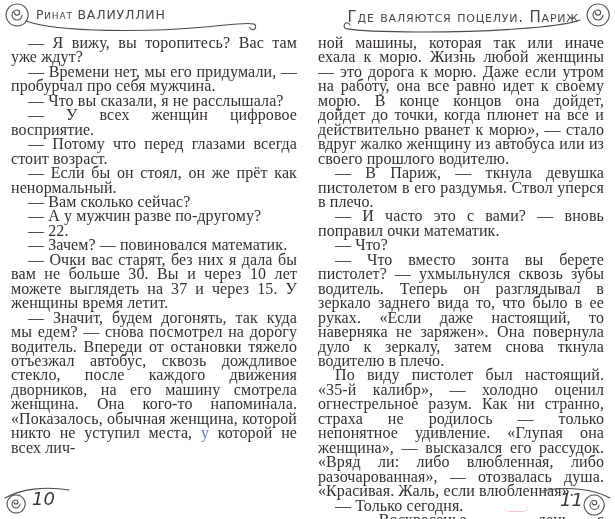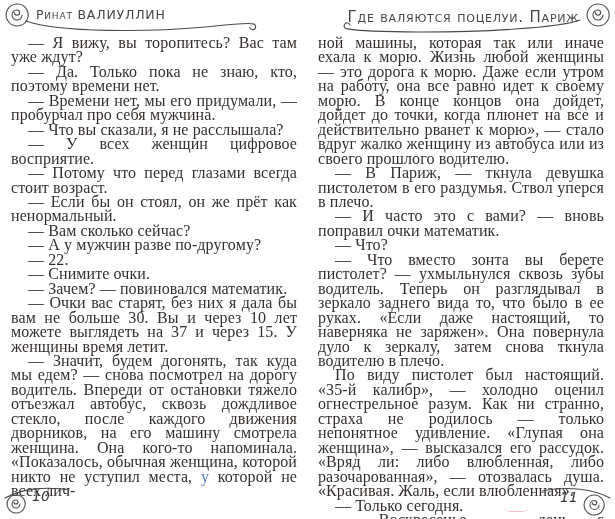--- a/index.html
+++ b/index.html
@@ -66,21 +66,21 @@
   .hl-char { color: #5b7fc4; }
 
   
   .footer-deco { position: absolute; }
   .footer-left-deco  { left: 3px;  top: 482px; }
   .footer-right-deco { left: 538px; top: 482px; }
   .page-number {
     position: absolute;
     font-family: "DejaVu Sans", sans-serif;
     font-style: italic;
-    font-size: 14px;
+    font-size: 18px;
     color: #3c3a38;
   }
   .page-number-left  { left: 32px;  top: 488px; }
   .page-number-right { left: 560px; top: 489px; }
 
   .pink-mark {
     position: absolute;
     left: 505px;
     top: 507px;
     width: 23px;
@@ -114,30 +114,28 @@
     <svg class="deco" width="285" height="40" viewBox="0 0 285 40">
       <path class="stroke" d="M20 25 a3 3 0 1 0 -4 3.6 C 40 33, 130 33, 185 29 C 215 27, 240 24, 250 20"></path>
       <path class="stroke" d="M268 4 a11 11 0 1 0 0.3 0"></path>
       <path class="stroke" d="M273 15 a5 5 0 1 1 -5 -5 a2.6 2.6 0 1 1 -2.6 2.6"></path>
     </svg>
     <span class="header-title">Где валяются поцелуи. Париж</span>
   </div>
 
   <div class="page-text page-text-left">
     <p>— Я вижу, вы торопитесь? Вас там уже ждут?</p>
-    <p>— Да. Только пока не знаю, кто, поэтому времени нет.</p>
     <p>— Времени нет, мы его придумали, — пробурчал про себя мужчина.</p>
     <p>— Что вы сказали, я не расслышала?</p>
     <p>— У всех женщин цифровое восприятие.</p>
     <p>— Потому что перед глазами всегда стоит возраст.</p>
     <p>— Если бы он стоял, он же прёт как ненормальный.</p>
     <p>— Вам сколько сейчас?</p>
     <p>— А у мужчин разве по-другому?</p>
     <p>— 22.</p>
-    <p>— Снимите очки.</p>
     <p>— Зачем? — повиновался математик.</p>
     <p>— Очки вас старят, без них я дала бы вам не больше 30. Вы и через 10 лет можете выглядеть на 37 и через 15. У женщины время летит.</p>
     <p>
       <span>— Значит, будем догонять, так куда мы едем? — снова посмотрел на дорогу водитель. Впереди от остановки тяжело отъезжал автобус, сквозь дождливое стекло, после каждого движения дворников, на его машину смотрела женщина. Она кого-то напоминала. «Показалось, обычная женщина, которой никто не уступил места, </span><span class="hl-char">у</span><span> которой не всех лич-</span>
     </p>
   </div>
 
   <div class="page-text page-text-right">
     <p class="no-indent">ной машины, которая так или иначе ехала к морю. Жизнь любой женщины — это дорога к морю. Даже если утром на работу, она все равно идет к своему морю. В конце концов она дойдет, дойдет до точки, когда плюнет на все и действительно рванет к морю», — стало вдруг жалко женщину из автобуса или из своего прошлого водителю.</p>
     <p>— В Париж, — ткнула девушка пистолетом в его раздумья. Ствол уперся в плечо.</p>

